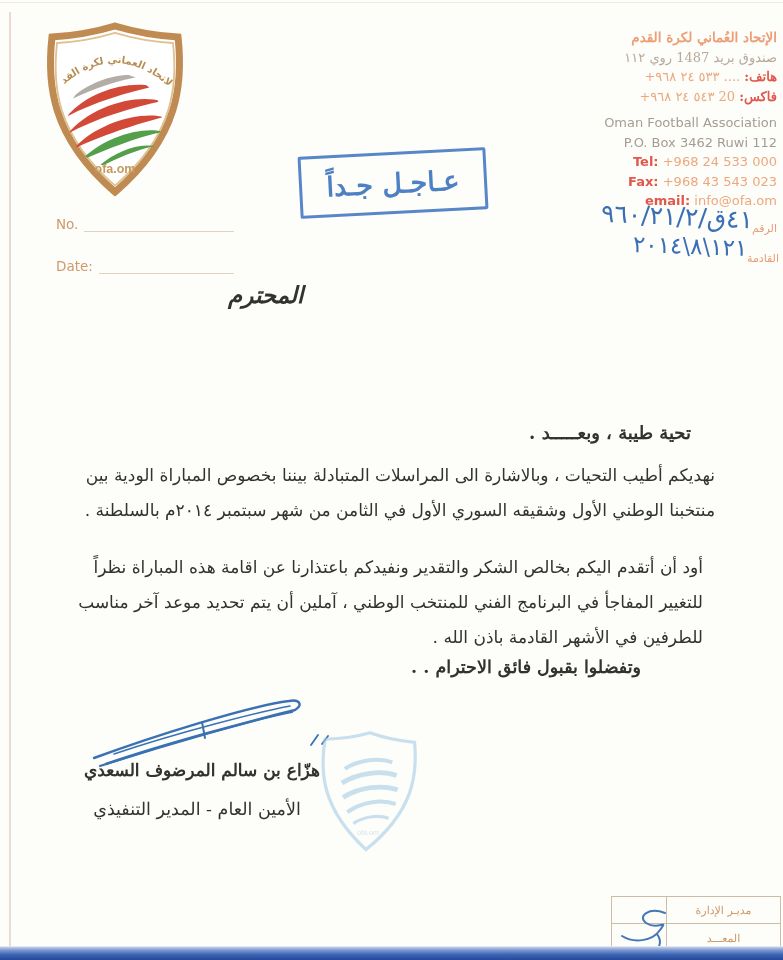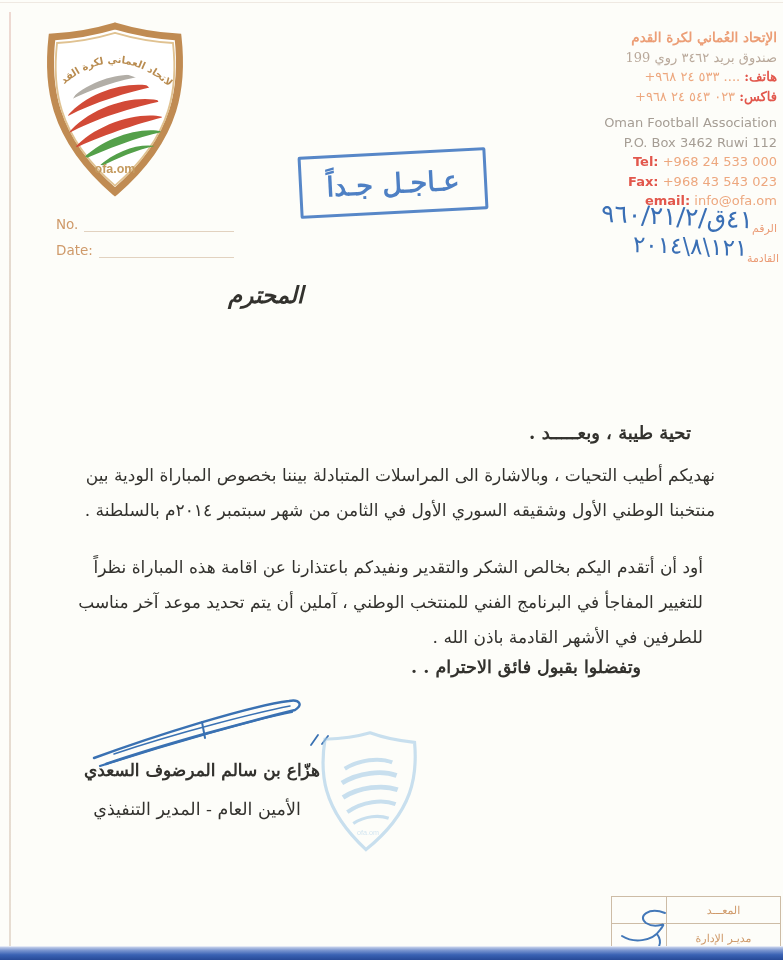--- a/index.html
+++ b/index.html
@@ -23,21 +23,21 @@
   .hwv{unicode-bidi:bidi-override;direction:ltr;}
 
   
   .urgent{position:absolute;left:299px;top:152px;width:182px;height:56px;
     border:3px solid #4a7ec4;border-radius:2px;transform:rotate(-3deg);
     display:flex;align-items:center;justify-content:center;
     color:#4076c0;font-size:27px;font-weight:bold;letter-spacing:1px;opacity:.92;}
 
   
   .nodate{position:absolute;left:56px;top:216px;width:178px;font-size:13.5px;color:#cf9a6a;}
-  .nd-row{display:flex;align-items:flex-start;margin-bottom:10px;}
+  .nd-row{display:flex;align-items:flex-start;margin-bottom:26px;}
   .nd-line{flex:1;border-bottom:1px solid #e2d2c0;margin-left:6px;height:15px;}
 
   
   .ref-label{position:absolute;font-size:11px;color:#eb9c77;}
   .hw{color:#3a6fb5;font-weight:500;unicode-bidi:bidi-override;direction:ltr;
       font-family:"DejaVu Sans",sans-serif;}
   .raqam-val{position:absolute;right:30px;top:202px;font-size:25px;transform:rotate(2.5deg);}
   .tarikh-val{position:absolute;right:36px;top:233px;font-size:23px;transform:rotate(2deg);}
 
   .artext{font-family:"DejaVu Serif",serif;}
@@ -104,28 +104,28 @@
         <path d="M-47 18 C -20 -1 26 -3 48 9 C 22 9 -18 12 -47 18 Z" fill="#d24a37"></path>
         <path d="M-43 31 C -16 14 24 12 44 23 C 18 22 -14 26 -43 31 Z" fill="#54a04a"></path>
         <path d="M-31 43 C -8 30 16 28 33 35 C 12 34 -10 38 -31 43 Z" fill="#54a04a"></path>
       </g>
     </g>
     <text x="75" y="153" text-anchor="middle" font-size="12.5" font-weight="bold" fill="#c49a5f" font-family="Liberation Sans, sans-serif">ofa.om</text>
   </svg>
 
   <div class="lh">
     <div class="ar-org artext">الإتحاد العُماني لكرة القدم</div>
-    <div class="ar-line artext">صندوق بريد ٣٤٦٢ روي 199</div>
+    <div class="ar-line artext">صندوق بريد 1487 روي ١١٢</div>
     <div class="ar-line artext">
       <span class="lbl">هاتف:</span>
       <span class="num hwv">+٩٦٨ ٢٤ ٥٣٣ ....</span>
     </div>
     <div class="ar-line artext">
       <span class="lbl">فاكس:</span>
-      <span class="num hwv">+٩٦٨ ٢٤ ٥٤٣ ٠٢٣</span>
+      <span class="num hwv">+٩٦٨ ٢٤ ٥٤٣ 20</span>
     </div>
     <div class="gap"></div>
     <div class="en">Oman Football Association</div>
     <div class="en">P.O. Box 3462 Ruwi 112</div>
     <div>
       <span class="lbl">Tel:</span>
       <span class="num">+968 24 533 000</span>
     </div>
     <div>
       <span class="lbl">Fax:</span>
@@ -184,25 +184,25 @@
     </g>
     <text x="75" y="134" text-anchor="middle" font-size="9" fill="#b7d6ec" font-family="Liberation Sans, sans-serif">ofa.om</text>
   </svg>
 
   <div class="sig-name artext">هزّاع بن سالم المرضوف السعدي</div>
   <div class="sig-title artext">الأمين العام - المدير التنفيذي</div>
 
   <div class="ftable">
     <div class="frow">
       <div class="fcell-empty"></div>
-      <div class="fcell-lab artext">المعـــد</div>
+      <div class="fcell-lab artext">مديـر الإدارة</div>
     </div>
     <div class="frow">
       <div class="fcell-empty"></div>
-      <div class="fcell-lab artext">مديـر الإدارة</div>
+      <div class="fcell-lab artext">المعـــد</div>
     </div>
   </div>
   <svg class="fscribble" width="72" height="54" viewBox="0 0 72 54">
     <g fill="none" stroke="#2f6ab2" stroke-linecap="round" stroke-width="2" opacity=".9">
       <path d="M50 7 C 34 1 22 10 31 17 C 43 25 54 12 45 24 C 37 36 18 37 7 30"></path>
       <path d="M42 28 C 48 36 44 46 36 44"></path>
       <path d="M37 48 l 2 4"></path>
     </g>
   </svg>
 

